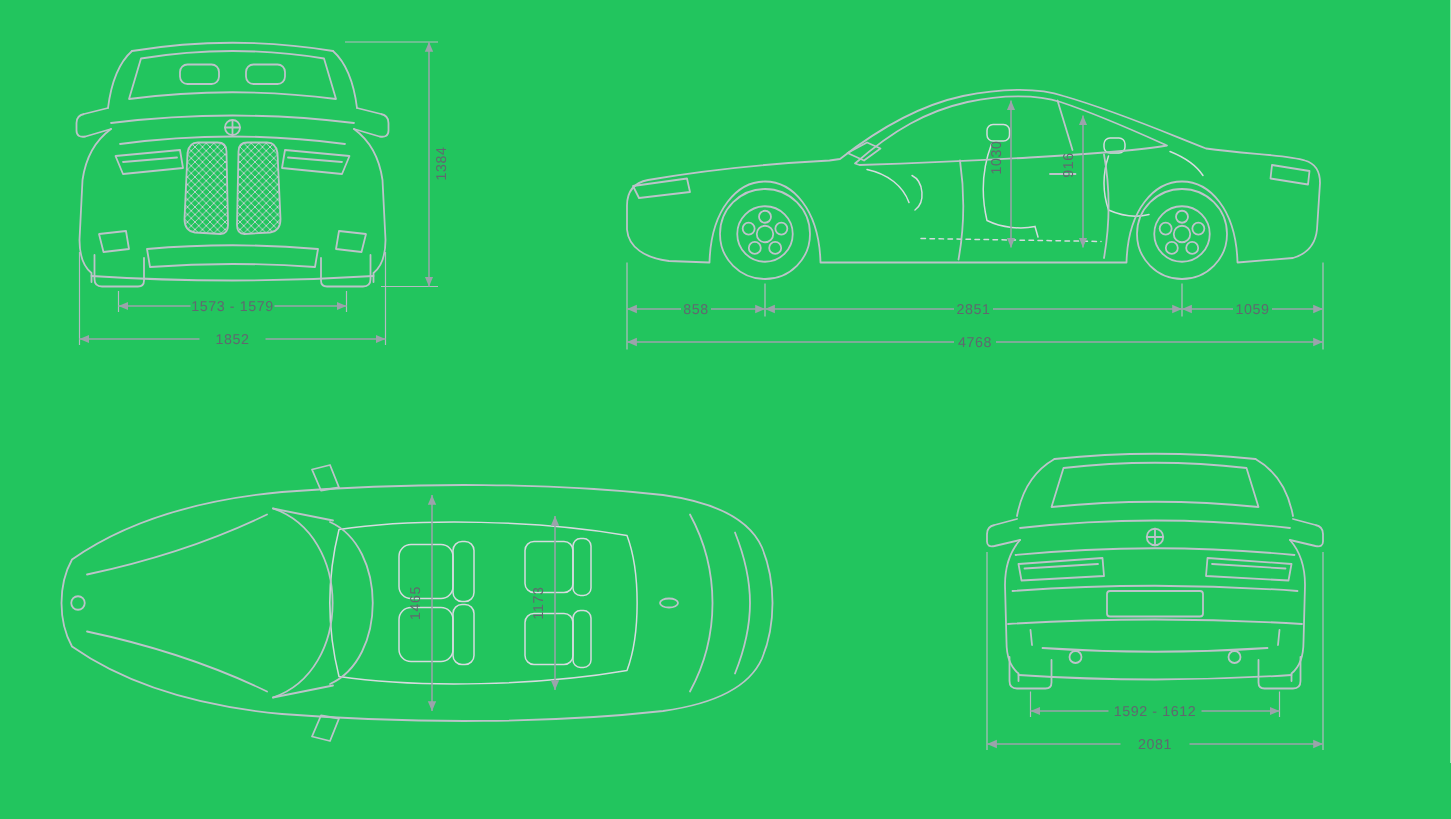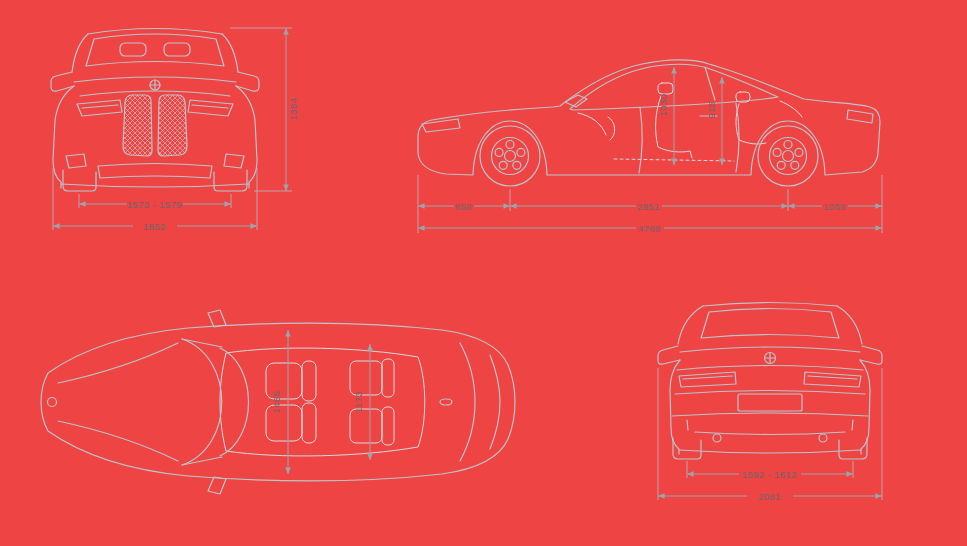--- a/index.html
+++ b/index.html
@@ -1,16 +1,16 @@
 <!DOCTYPE html>
 <html><head>
 <meta charset="utf-8">
 <style>
   html,body{margin:0;padding:0;background:#ffffff;}
-  #stage{position:relative;width:967px;height:546px;background:#ef4444;overflow:hidden;
+  #stage{position:relative;width:967px;height:546px;background:#22c55e;overflow:hidden;
          font-family:"Liberation Sans",sans-serif;}
   svg{position:absolute;display:block;}
   .dim text{fill:#60686f;stroke:none;font-family:"Liberation Sans",sans-serif;
             font-size:9.5px;letter-spacing:0.4px;text-anchor:middle;}
 </style>
 </head>
 <body>
 <div id="stage">
 
 <svg style="left:30px;top:18px" width="280" height="218" viewBox="0 0 280 218">

